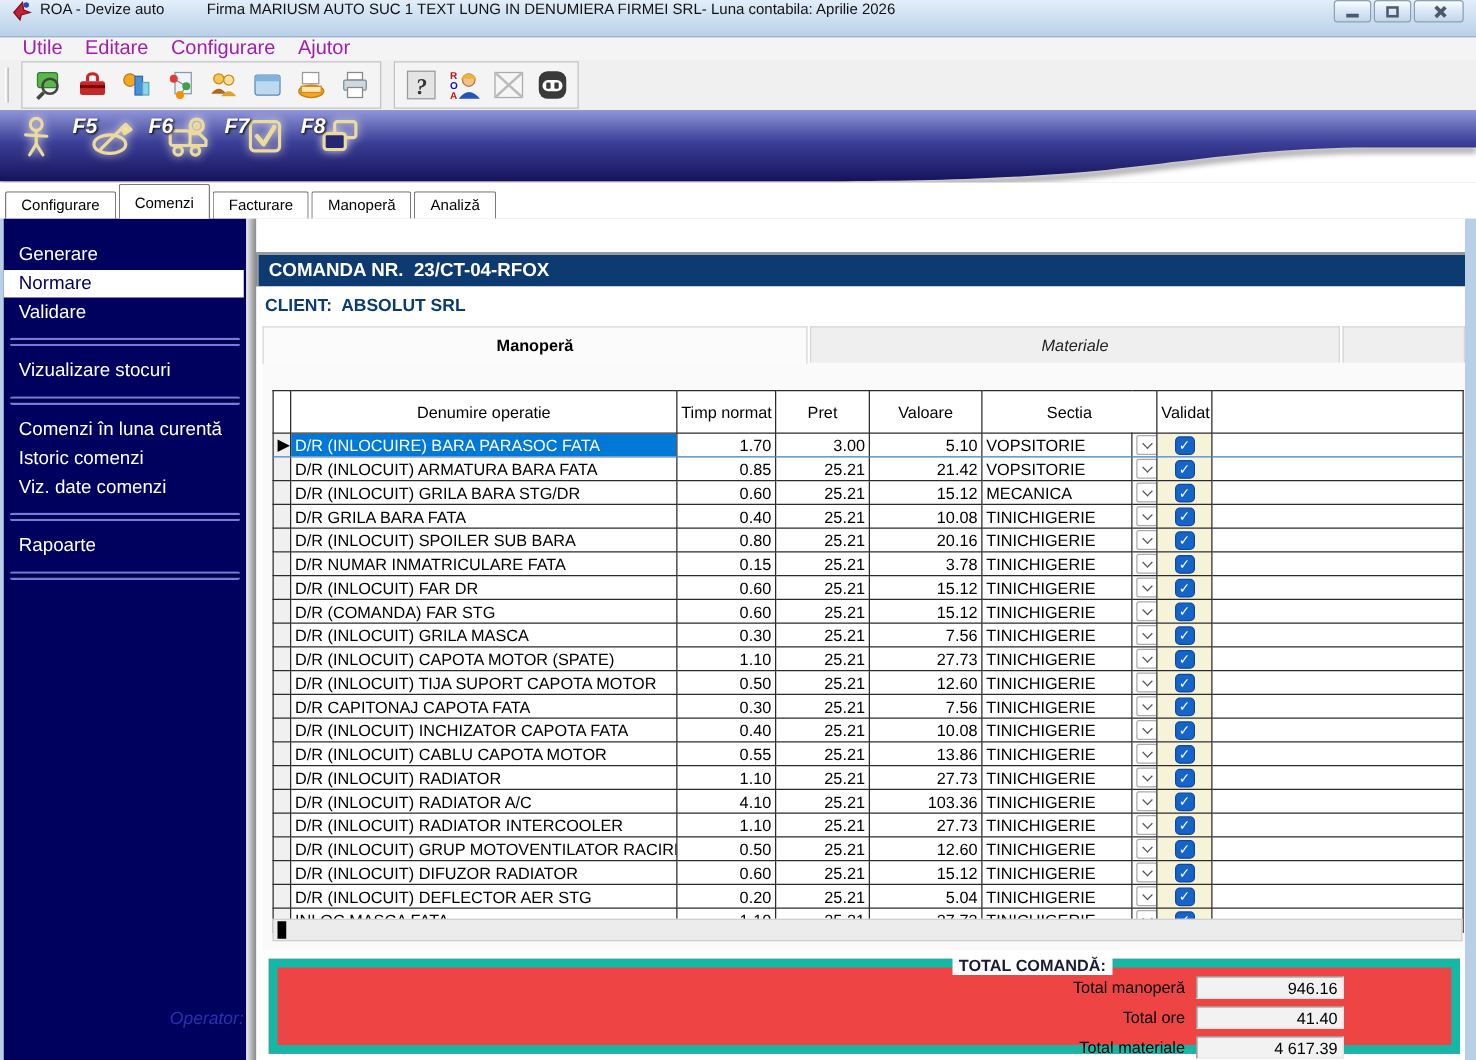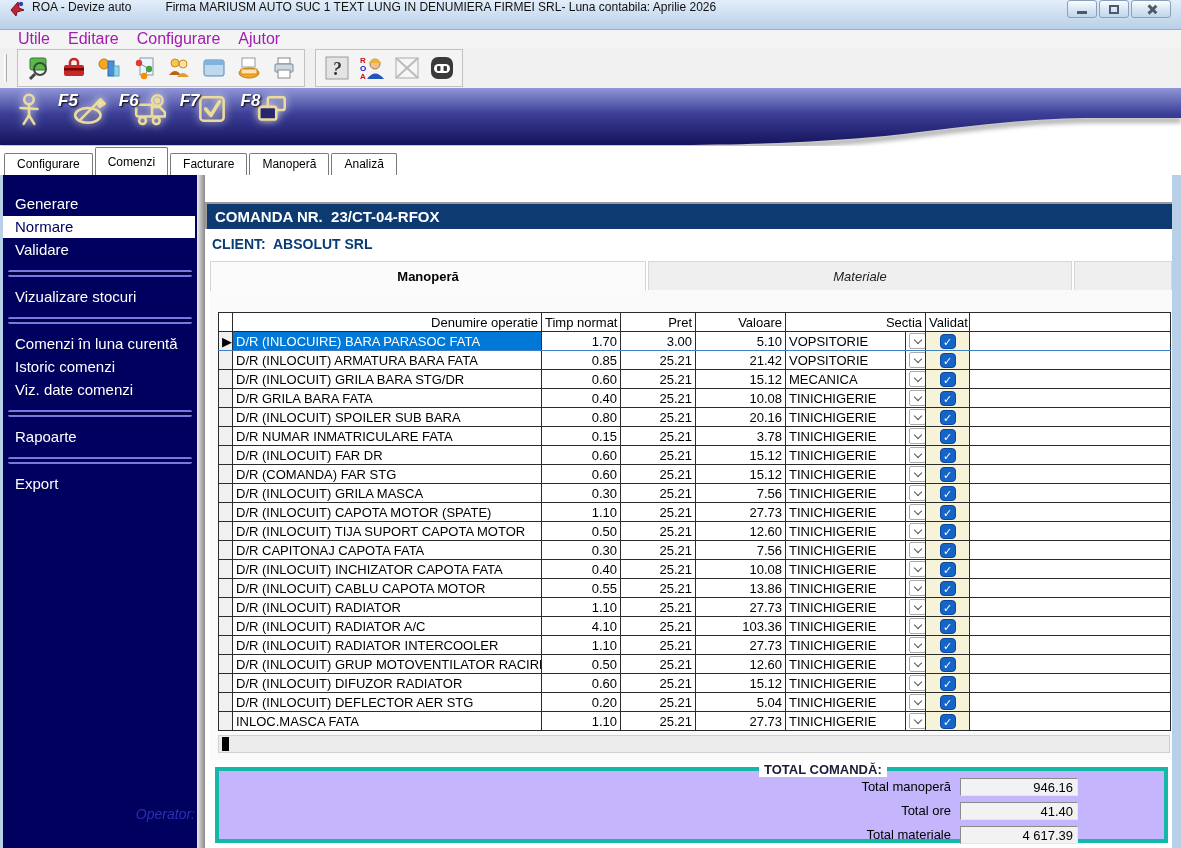--- a/index.html
+++ b/index.html
@@ -72,21 +72,21 @@
   .itab.active{background:#fbfbfb;font-weight:bold;z-index:2;}
   .itab.inactive{font-style:italic;color:#222;}
   .itab.stub{flex:1 1 auto;margin-left:2px;}
   .panelbg{position:absolute;left:5px;top:115px;right:0;height:470px;background:#fafafa;}
 
   
   .tablewrap{position:absolute;left:13px;top:137px;}
   table.grid{border-collapse:collapse;table-layout:fixed;width:952px;background:#fff;}
   table.grid th,table.grid td{border:1px solid #2b2b2b;padding:0 3px;height:19px;overflow:hidden;
     white-space:nowrap;font-size:13px;}
-  table.grid th{height:19px;font-weight:normal;text-align:right;background:#fff;}
+  table.grid th{height:34px;font-weight:normal;text-align:center;background:#fff;}
   td.sel,th.selh{background:#f0f0f0;padding:0;text-align:center;font-size:8px;color:#000;}
   td.namec{text-align:left;}
   td.numc{text-align:right;padding-right:4px;}
   td.secc{text-align:left;}
   td.comboc{padding:0;text-align:center;background:#fff;}
   .combobtn{width:17px;height:16px;margin:0 auto;background:#fff;border:1px solid #ababab;
     border-radius:2px;display:flex;align-items:center;justify-content:center;}
   .chev{width:6px;height:6px;border-right:1.6px solid #555;border-bottom:1.6px solid #555;
     transform:rotate(45deg);margin-top:-3px;}
   td.validc{background:#f7f3d9;text-align:center;padding:0;}
@@ -94,21 +94,21 @@
     border-radius:4px;color:#fff;font-size:11px;line-height:14px;text-align:center;vertical-align:middle;}
   td.fillc{border-left:1px solid #2b2b2b;border-right:none;}
   tr.rowsel td.namec{background:#0078d7;color:#fff;}
   tr.rowsel td{border-bottom-color:#3f7fc4;}
 
   .hscroll{position:absolute;left:13px;top:560px;width:952px;height:18px;background:#ececec;
     border:1px solid #d0d0d0;}
   .hthumb{position:absolute;left:3px;top:1px;width:7px;height:14px;background:#000;}
 
   
-  .totalsbox{position:absolute;left:10px;top:592px;width:953px;height:76px;border:4px solid #14b8a6;background:#c4b5fd;}
+  .totalsbox{position:absolute;left:10px;top:592px;width:953px;height:76px;border:7px solid #14b8a6;background:#ef4444;}
   .tlegend{position:absolute;top:-9px;left:540px;background:#fff;padding:0 5px;
     font-weight:bold;font-size:13px;color:#1b1b36;}
   .trows{position:absolute;top:6px;right:86px;}
   .trow{display:flex;align-items:center;justify-content:flex-end;height:19px;margin-bottom:5px;}
   .tlabel{font-size:13px;color:#000;margin-right:9px;}
   .tval{width:118px;height:18px;background:#f2f2f2;border:1px solid #8a8a8a;
     border-bottom-color:#e6e6e6;border-right-color:#e6e6e6;font-size:13px;text-align:right;
     padding:1px 4px 12px 0;color:#000;}
 </style>
 </head>
@@ -317,21 +317,20 @@
       <div class="sitem">Validare</div>
       <div class="sdiv"></div>
       <div class="sitem">Vizualizare stocuri</div>
       <div class="sdiv"></div>
       <div class="sitem">Comenzi în luna curentă</div>
       <div class="sitem">Istoric comenzi</div>
       <div class="sitem">Viz. date comenzi</div>
       <div class="sdiv"></div>
       <div class="sitem">Rapoarte</div>
       <div class="sdiv"></div>
-      <div class="sitem">Export</div>
       <div class="operator">Operator:</div>
     </div>
   <div class="vsep"></div>
 
   <div class="content">
     <div class="cmdbar">
       <span>COMANDA NR.  23/CT-04-RFOX</span>
     </div>
     <div class="clientline"><span>CLIENT:</span><span>  </span><span>ABSOLUT SRL</span></div>
 

